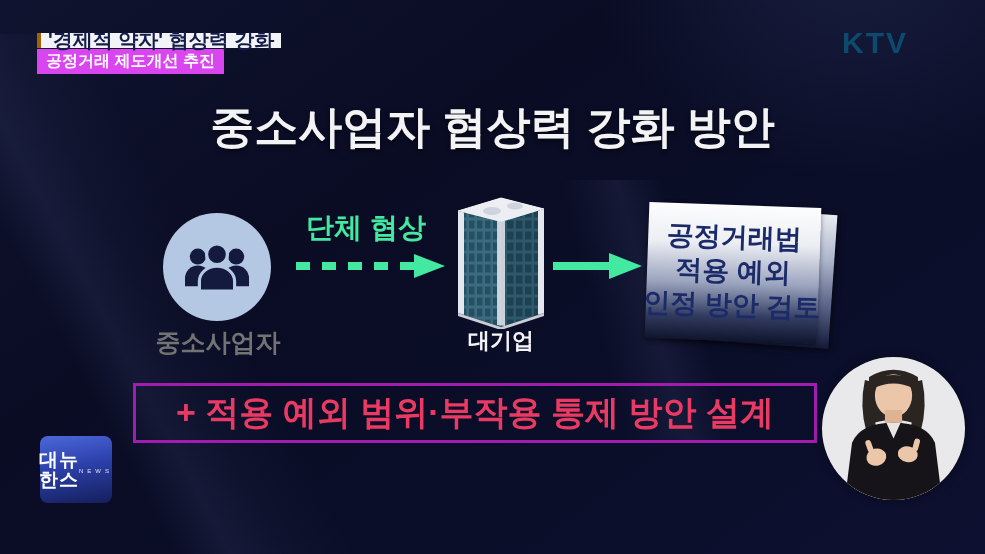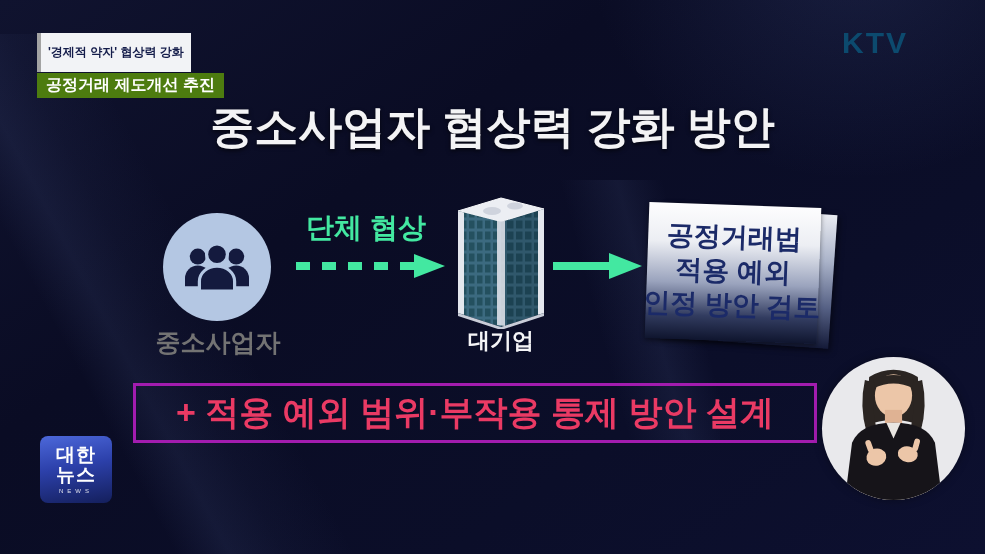--- a/index.html
+++ b/index.html
@@ -11,24 +11,24 @@
   .bg-streak{position:absolute;pointer-events:none;}
   .streak-tr{left:55%;top:-80px;width:45%;height:300px;
     background:radial-gradient(ellipse at 70% 10%,rgba(80,100,165,0.20),transparent 60%);}
   .streak-bl{left:-120px;bottom:-120px;width:560px;height:640px;
     background:linear-gradient(62deg,transparent 40%,rgba(95,115,175,0.12) 46%,rgba(95,115,175,0.05) 52%,transparent 60%);}
   .streak-mid{left:560px;top:180px;width:160px;height:260px;
     background:linear-gradient(75deg,transparent 30%,rgba(110,130,190,0.10) 55%,transparent 75%);}
 
   
   .banners{position:absolute;left:37px;top:33px;}
-  .banner-top{display:flex;align-items:center;height:39px;background:#f2f3f6;
-    border-left:4px solid #a3a3a3;color:#141c4a;font-size:12px;font-weight:700;
+  .banner-top{display:flex;align-items:center;height:15px;background:#f2f3f6;
+    border-left:4px solid #a16207;color:#141c4a;font-size:20px;font-weight:700;
     padding:0 7px;white-space:nowrap;width:max-content;}
-  .banner-bottom{display:flex;align-items:center;height:25px;background:#4d7c0f;
+  .banner-bottom{display:flex;align-items:center;height:25px;background:#d946ef;
     color:#ffffff;font-size:16px;font-weight:700;padding:0 9px;margin-top:1px;
     white-space:nowrap;width:max-content;}
 
   .ktv{position:absolute;left:842px;top:26px;color:#0c4a6e;font-size:30px;
     font-weight:700;letter-spacing:2px;}
 
   .main-title{position:absolute;left:0;top:98px;width:100%;text-align:center;
     color:#f3f3f5;font-size:44px;font-weight:800;letter-spacing:0px;
     text-shadow:0 2px 4px rgba(0,0,0,0.6);}
 
@@ -58,21 +58,21 @@
   .doc-text{margin-top:16px;text-align:center;color:#1b2a68;font-size:27px;
     font-weight:800;line-height:1.25;white-space:nowrap;}
 
   .footnote-box{position:absolute;left:133px;top:383px;width:684px;height:60px;
     border:3px solid #a21caf;box-sizing:border-box;display:flex;align-items:center;
     justify-content:center;}
   .footnote-text{font-size:34px;font-weight:800;color:#ea3a64;white-space:nowrap;}
 
   .news-logo{position:absolute;left:40px;top:436px;width:72px;height:67px;
     border-radius:8px;background:linear-gradient(170deg,#4c68da 0%,#2c40aa 45%,#141f5c 100%);
-    display:flex;flex-direction:column;align-items:center;justify-content:center;
+    display:flex;flex-direction:row;align-items:center;justify-content:center;
     color:#fff;}
   .news-logo .kr{font-size:19px;font-weight:800;line-height:1.05;letter-spacing:1px;}
   .news-logo .en{font-size:6px;letter-spacing:4px;color:rgba(255,255,255,0.85);margin-top:3px;}
 
   .interpreter{position:absolute;left:822px;top:357px;width:143px;height:143px;
     border-radius:50%;background:#e9e9ec;overflow:hidden;box-shadow:0 0 10px rgba(0,0,0,0.35);}
 </style>
 </head>
 <body>
 

